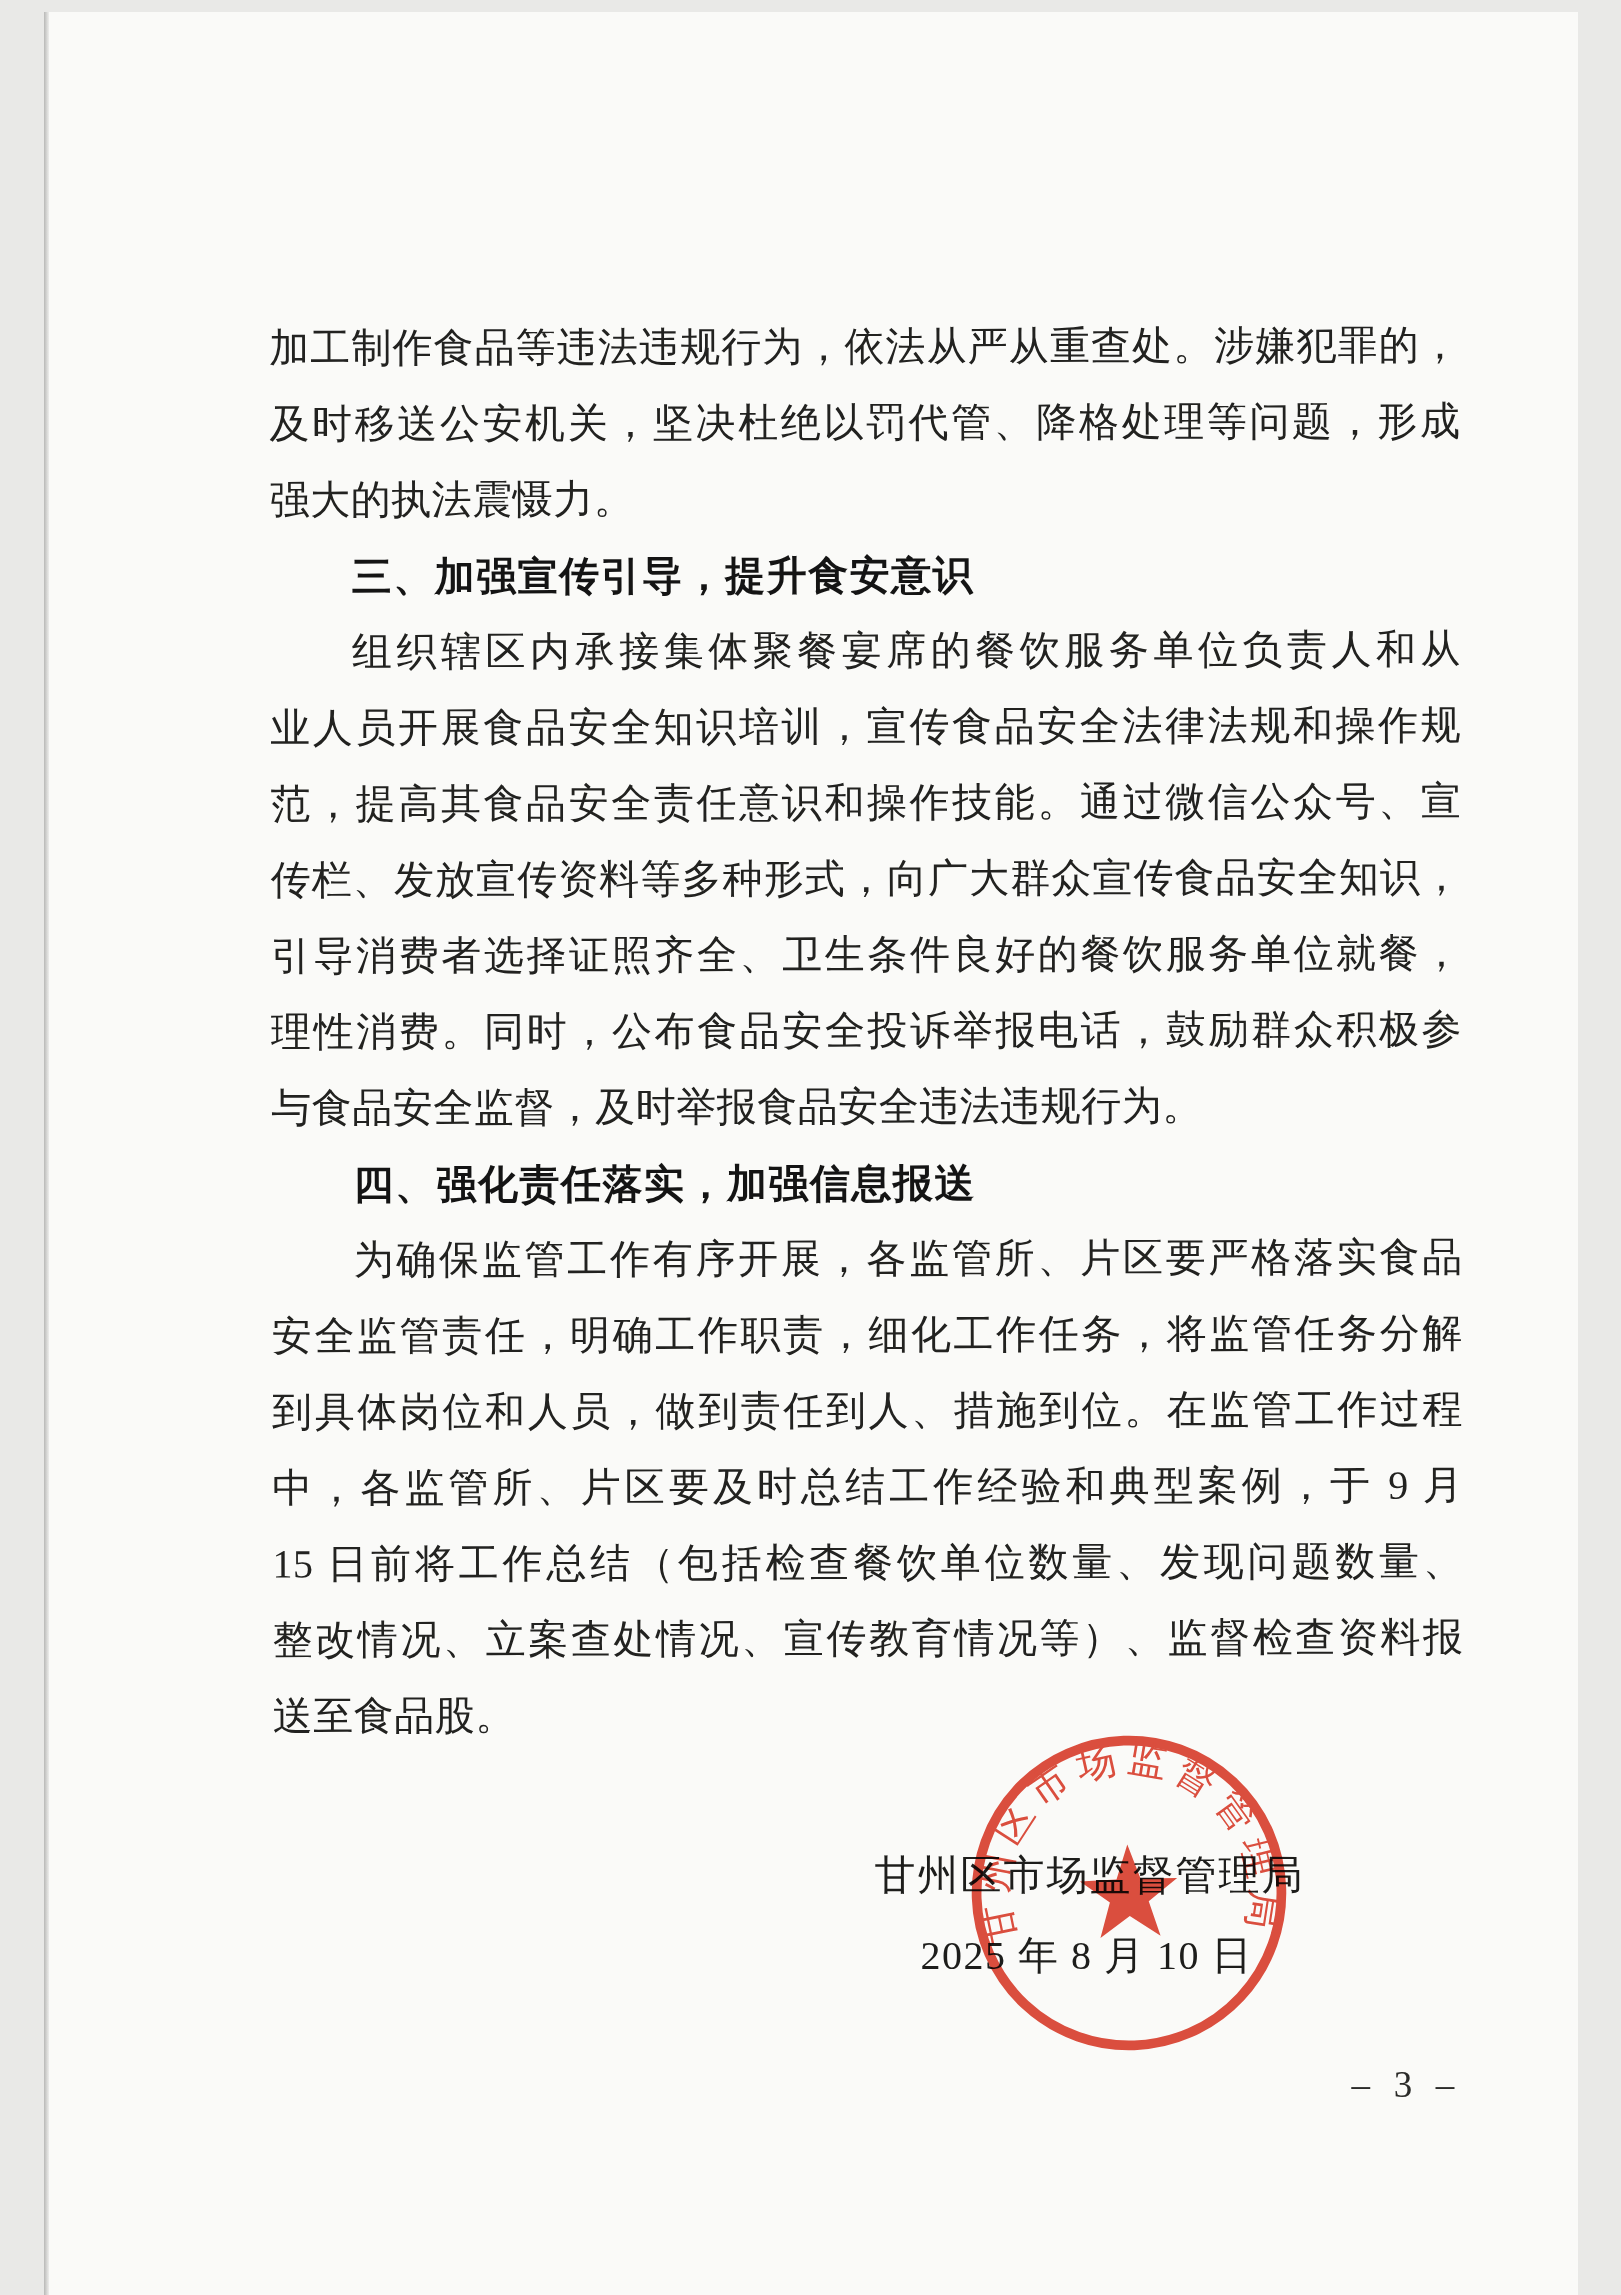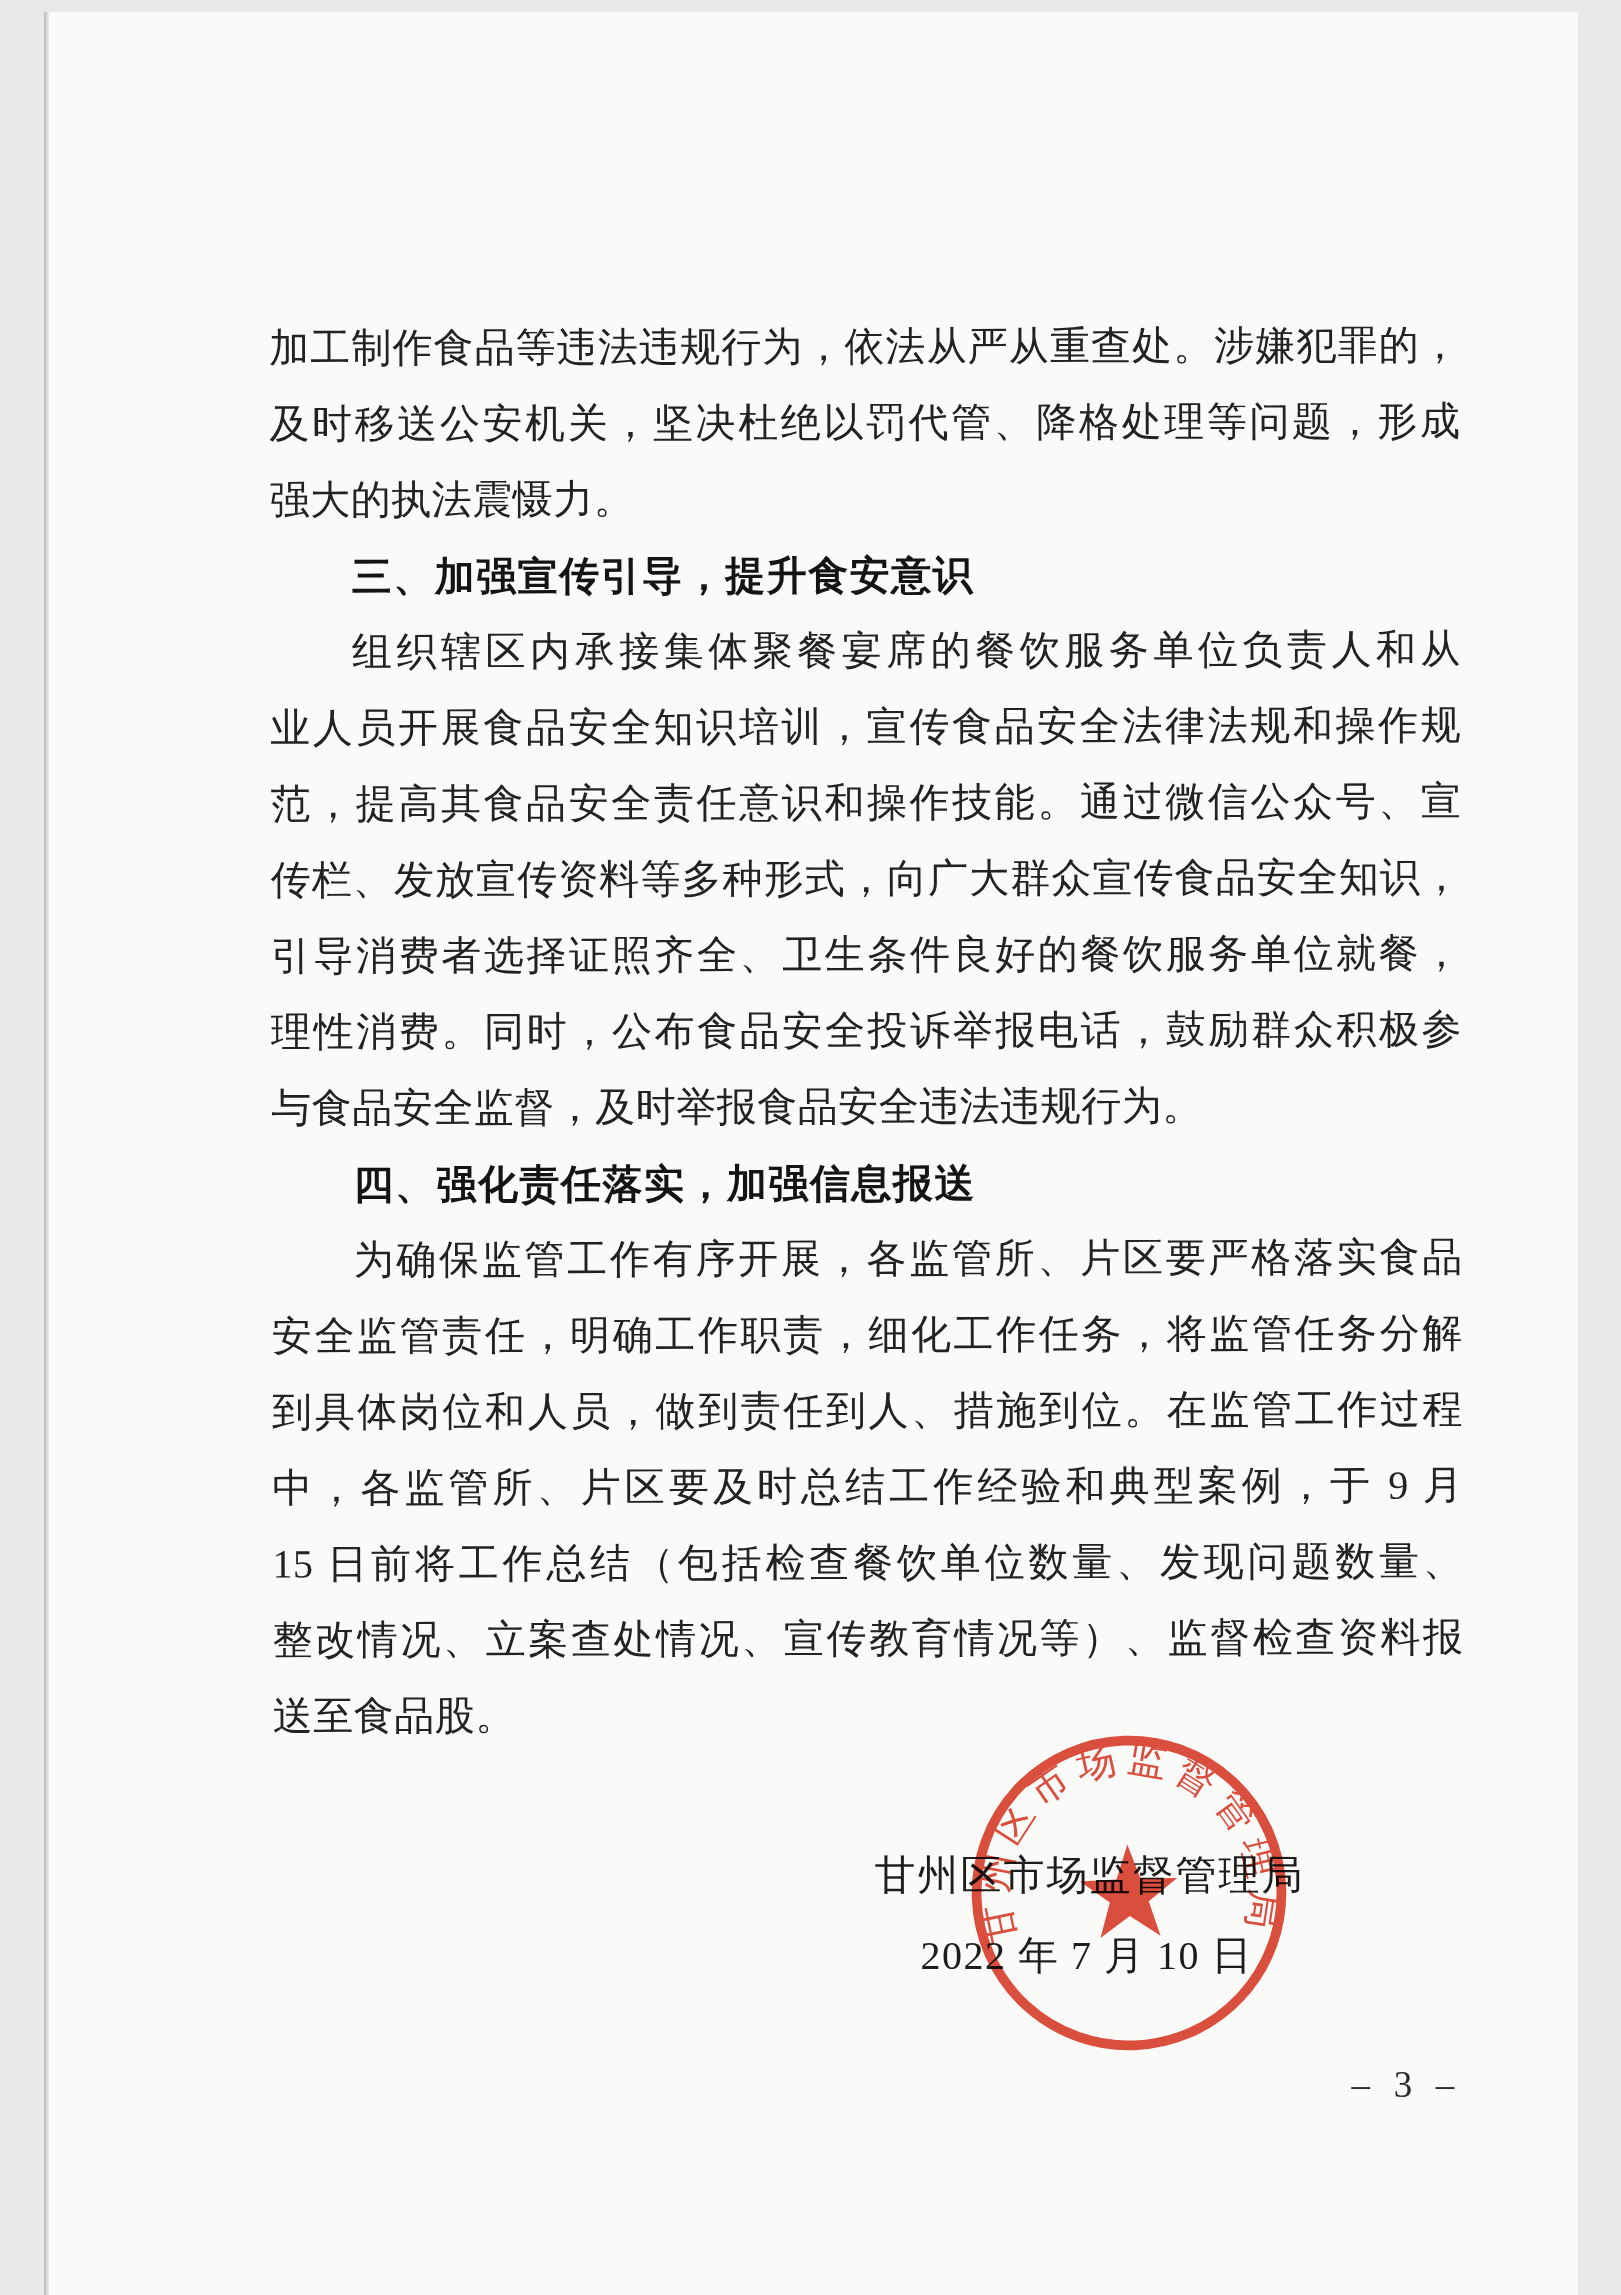--- a/index.html
+++ b/index.html
@@ -110,21 +110,21 @@
       <div class="line justify">安全监管责任，明确工作职责，细化工作任务，将监管任务分解</div>
       <div class="line justify">到具体岗位和人员，做到责任到人、措施到位。在监管工作过程</div>
       <div class="line justify">中，各监管所、片区要及时总结工作经验和典型案例，于 9 月</div>
       <div class="line justify">15 日前将工作总结（包括检查餐饮单位数量、发现问题数量、</div>
       <div class="line justify">整改情况、立案查处情况、宣传教育情况等）、监督检查资料报</div>
       <div class="line">送至食品股。</div>
     </div>
 
   <div class="signature-agency">甘州区市场监督管理局</div>
 
-  <div class="signature-date">2022 年 7 月 10 日</div>
+  <div class="signature-date">2025 年 8 月 10 日</div>
 
   <div class="seal">
     <svg width="358" height="358" viewBox="0 0 700 700">
       <circle cx="350" cy="350" r="298" fill="none" stroke-width="19" stroke="#dd4130"></circle>
       <polygon points="350,255 373.5,322.6 445.1,324.1 388,367.4 408.8,435.9 350,395 291.2,435.9 312,367.4 254.9,324.1 326.5,322.6" fill="#dd4130"></polygon>
       <path id="sealTextArc" d="M 135.2 450.2 A 237 237 0 1 1 564.8 450.2" fill="none"></path>
       <text font-size="76" font-family="Liberation Sans, DejaVu Sans, sans-serif" style="letter-spacing:16px" fill="#dd4130">
         <textPath href="#sealTextArc" startOffset="18">甘州区市场监督管理局</textPath>
       </text>
     </svg>

